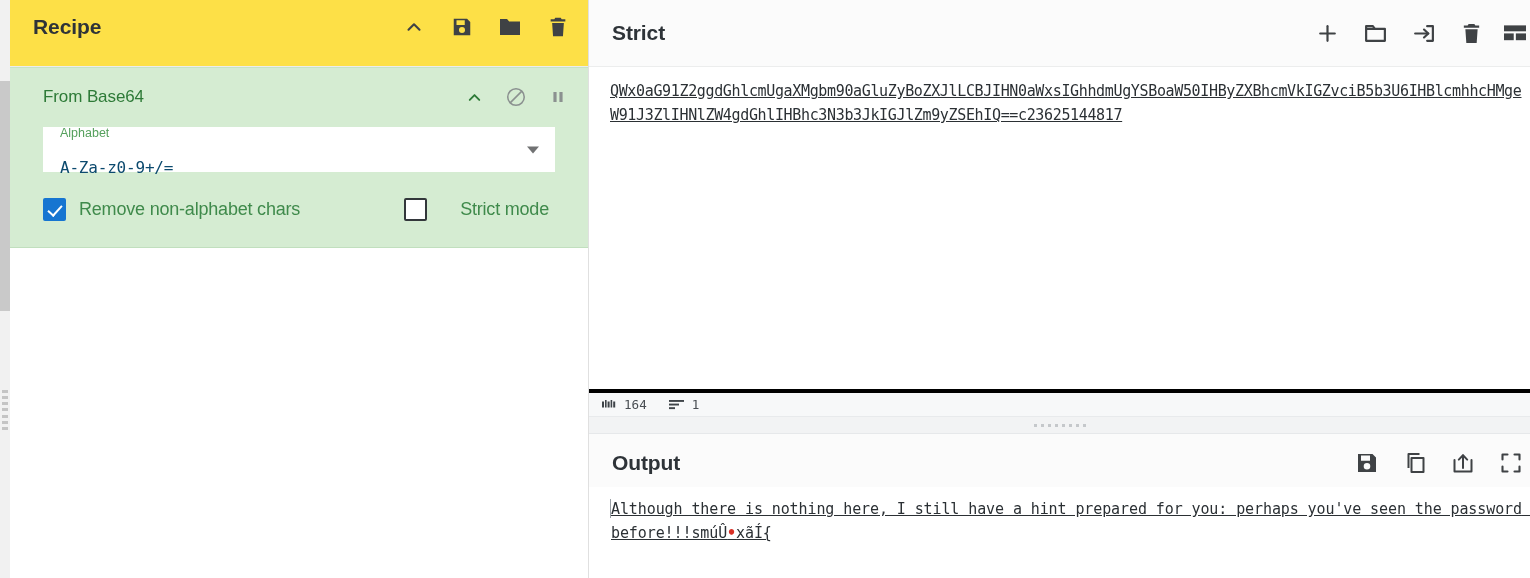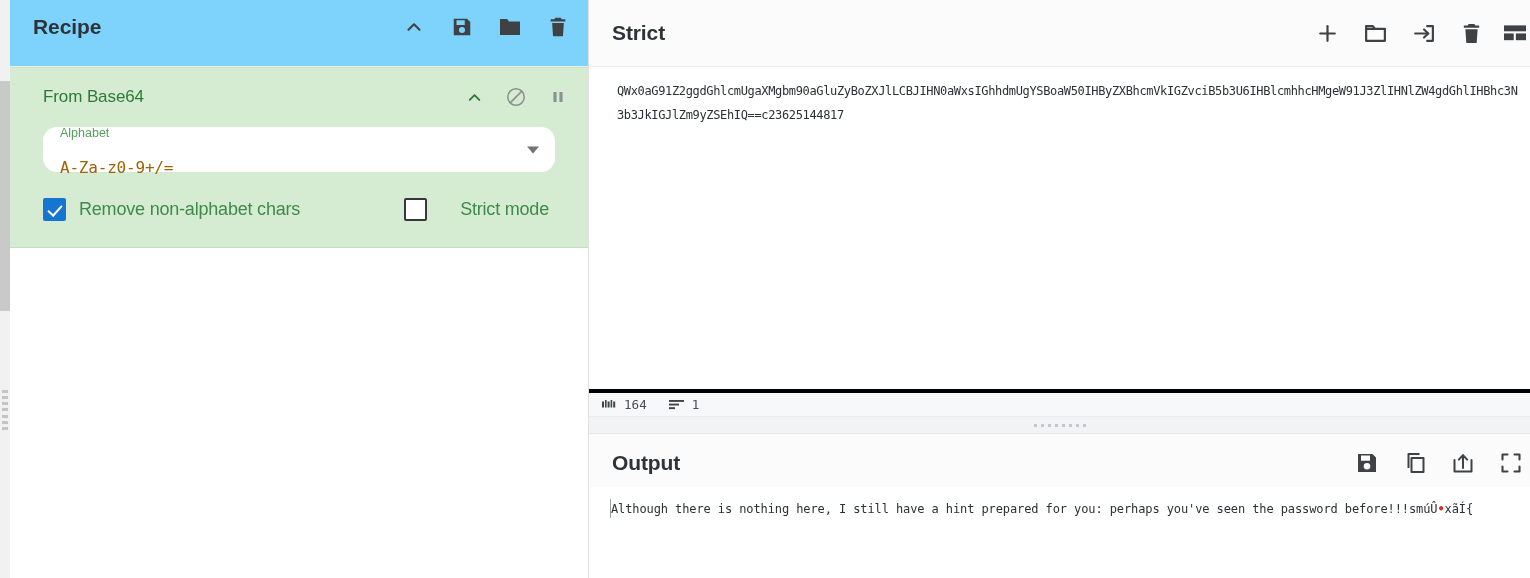--- a/index.html
+++ b/index.html
@@ -46,21 +46,21 @@
     position: relative;
     width: 579px; height: 578px;
     flex: 0 0 579px;
     background: #fff;
     border-right: 1px solid #e0e0e0;
     display: flex; flex-direction: column;
   }
   .pane-head {
     height: 67px;
     flex: 0 0 67px;
-    background: #7dd3fc;
+    background: #fde047;
     border-bottom: 1px solid #eceded;
     display: flex; align-items: center;
     padding: 0 17px 12px 23px;
   }
   .pane-title {
     font-size: 21px;
     font-weight: bold;
     color: #2e3338;
     letter-spacing: -0.1px;
   }
@@ -91,35 +91,35 @@
     color: #2d7a37;
     letter-spacing: -0.1px;
     padding-left: 16px;
   }
   .op-head-tools { margin-left: auto; display: flex; align-items: center; gap: 16px; }
   .op-ic { width: 26px; height: 26px; display:flex; align-items:center; justify-content:center; cursor:pointer; }
 
   .arg-field {
     margin: 17px 16px 0 16px;
     background: #fff;
-    border-radius: 14px;
+    border-radius: 0;
     height: 45px;
     position: relative;
     padding: 5px 14px 0 17px;
     display: flex; flex-direction: column; justify-content: center;
   }
   .arg-label {
     font-size: 12.5px;
     color: #55a05c;
     line-height: 15px;
   }
   .arg-value {
     font-family: "DejaVu Sans Mono", monospace;
     font-size: 16px;
-    color: #a16207;
+    color: #0c4a6e;
     line-height: 21px;
     letter-spacing: -0.2px;
     margin-top: 16px;
   }
   .arg-caret {
     position: absolute; right: 16px; top: 50%;
     transform: translateY(-50%);
     width: 0; height: 0;
     border-left: 6px solid transparent;
     border-right: 6px solid transparent;
@@ -187,27 +187,28 @@
 
   .io-body {
     flex: 1 1 auto;
     position: relative;
     overflow: hidden;
     background: #fff;
     padding: 12px 0 0 0;
   }
   .io-text {
     font-family: "DejaVu Sans Mono", monospace;
-    font-size: 12px;
+    font-size: 15px;
     line-height: 24px;
     color: #2b3034;
-    padding: 0 8px 0 28px;
+    padding: 0 8px 0 21px;
     white-space: pre-wrap;
     word-break: break-all;
     letter-spacing: -0.35px;
+    text-decoration: underline;
   }
   .io-text.out {
     word-break: normal;
     white-space: pre-wrap;
     letter-spacing: -0.1px;
     padding-left: 22px;
   }
   .caret-line {
     position: absolute;
     left: 21px; top: 12px;

